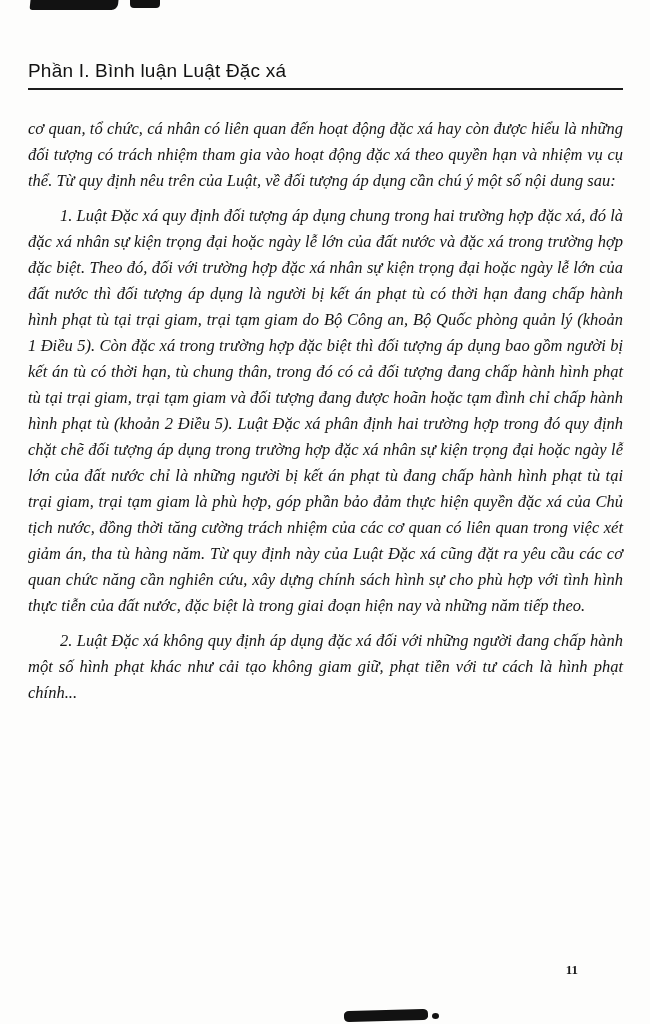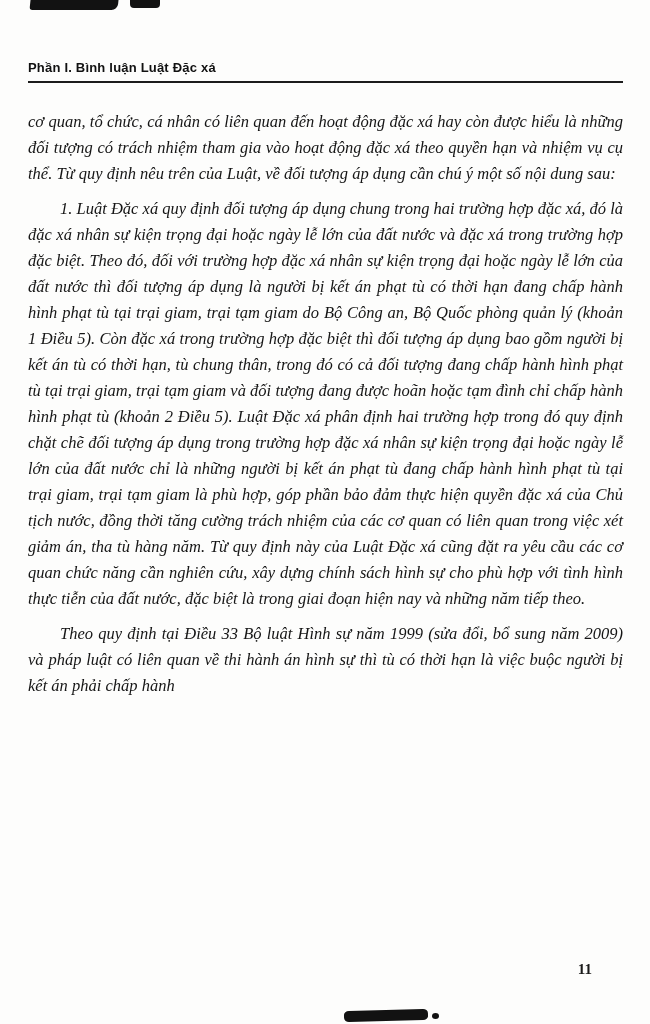--- a/index.html
+++ b/index.html
@@ -15,45 +15,45 @@
   .page {
     position: absolute;
     top: 0; left: 0;
     width: 650px;
     height: 1024px;
     box-sizing: border-box;
     padding: 60px 27px 0 28px;
   }
   .running-head {
     font-family: "Liberation Sans", sans-serif;
-    font-weight: bold;
-    font-size: 13px;
+    font-weight: normal;
+    font-size: 19px;
     letter-spacing: 0.2px;
     color: #111;
     padding-bottom: 6px;
   }
   .head-rule {
     border: 0;
     border-top: 2px solid #1c1c1c;
     margin: 0 0 26px 0;
   }
   .body-text p {
     margin: 0 0 9px 0;
     text-align: justify;
     font-size: 16.5px;
     line-height: 26px;
     color: #151515;
     font-style: italic;
   }
   .body-text p.indent { text-indent: 32px; }
   .page-number {
     position: absolute;
-    right: 58px;
+    right: 72px;
     bottom: 46px;
-    font-size: 15px;
+    font-size: 13px;
     font-weight: bold;
     color: #1a1a1a;
     font-family: "Liberation Serif", serif;
   }
   
   .artifact { position: absolute; background: #121212; }
   .artifact-top-1 {
     top: 0; left: 30px; width: 88px; height: 10px;
     border-radius: 0 0 6px 3px;
     transform: skewX(-6deg);
@@ -76,21 +76,21 @@
 <body>
 
 <div class="page">
 
   <div class="running-head">Phần I. Bình luận Luật Đặc xá</div>
   <hr class="head-rule">
 
   <div class="body-text">
     <p>cơ quan, tổ chức, cá nhân có liên quan đến hoạt động đặc xá hay còn được hiểu là những đối tượng có trách nhiệm tham gia vào hoạt động đặc xá theo quyền hạn và nhiệm vụ cụ thể. Từ quy định nêu trên của Luật, về đối tượng áp dụng cần chú ý một số nội dung sau:</p>
     <p class="indent">1. Luật Đặc xá quy định đối tượng áp dụng chung trong hai trường hợp đặc xá, đó là đặc xá nhân sự kiện trọng đại hoặc ngày lễ lớn của đất nước và đặc xá trong trường hợp đặc biệt. Theo đó, đối với trường hợp đặc xá nhân sự kiện trọng đại hoặc ngày lễ lớn của đất nước thì đối tượng áp dụng là người bị kết án phạt tù có thời hạn đang chấp hành hình phạt tù tại trại giam, trại tạm giam do Bộ Công an, Bộ Quốc phòng quản lý (khoản 1 Điều 5). Còn đặc xá trong trường hợp đặc biệt thì đối tượng áp dụng bao gồm người bị kết án tù có thời hạn, tù chung thân, trong đó có cả đối tượng đang chấp hành hình phạt tù tại trại giam, trại tạm giam và đối tượng đang được hoãn hoặc tạm đình chỉ chấp hành hình phạt tù (khoản 2 Điều 5). Luật Đặc xá phân định hai trường hợp trong đó quy định chặt chẽ đối tượng áp dụng trong trường hợp đặc xá nhân sự kiện trọng đại hoặc ngày lễ lớn của đất nước chỉ là những người bị kết án phạt tù đang chấp hành hình phạt tù tại trại giam, trại tạm giam là phù hợp, góp phần bảo đảm thực hiện quyền đặc xá của Chủ tịch nước, đồng thời tăng cường trách nhiệm của các cơ quan có liên quan trong việc xét giảm án, tha tù hàng năm. Từ quy định này của Luật Đặc xá cũng đặt ra yêu cầu các cơ quan chức năng cần nghiên cứu, xây dựng chính sách hình sự cho phù hợp với tình hình thực tiễn của đất nước, đặc biệt là trong giai đoạn hiện nay và những năm tiếp theo.</p>
-    <p class="indent">Theo quy định tại Điều 33 Bộ luật Hình sự năm 1999 (sửa đổi, bổ sung năm 2009) và pháp luật có liên quan về thi hành án hình sự thì tù có thời hạn là việc buộc người bị kết án phải chấp hành</p>
+    <p class="indent">2. Luật Đặc xá không quy định áp dụng đặc xá đối với những người đang chấp hành một số hình phạt khác như cải tạo không giam giữ, phạt tiền với tư cách là hình phạt chính...</p>
   </div>
 
   <div class="page-number">11</div>
 
   <div class="artifact artifact-top-1"></div>
   <div class="artifact artifact-top-2"></div>
   <div class="artifact artifact-bottom"></div>
   <div class="artifact artifact-bottom-dot"></div>
 
 </div>

